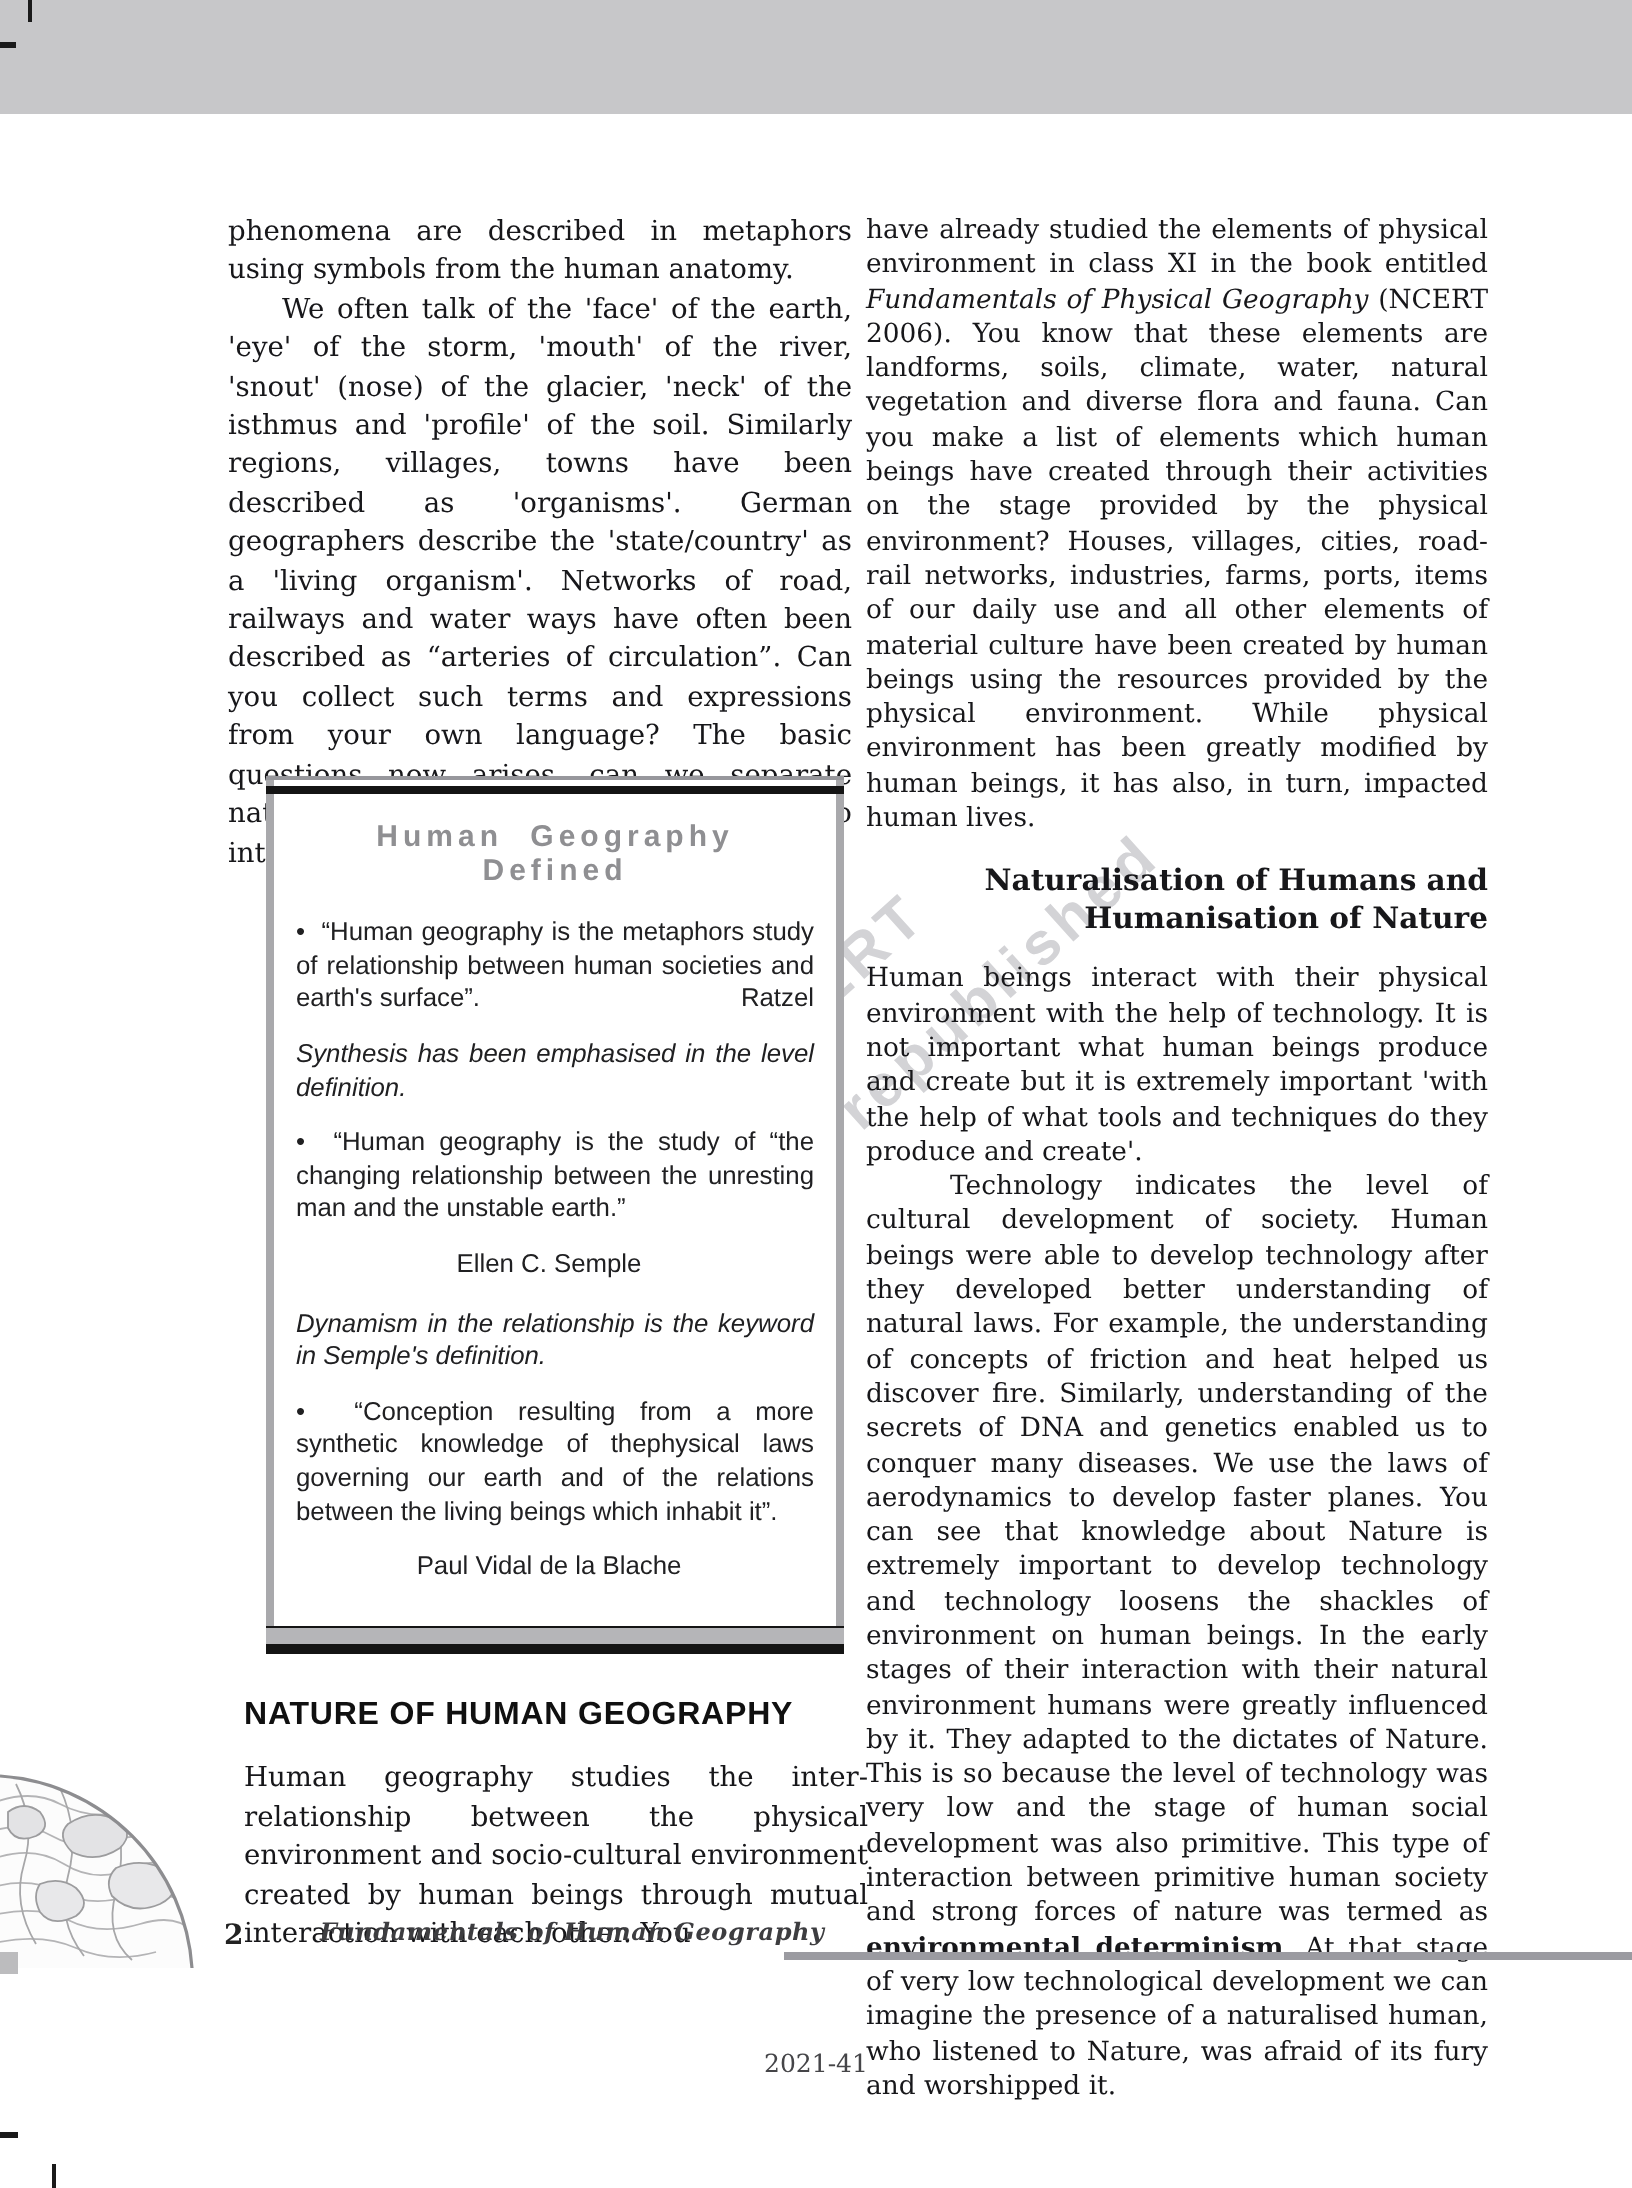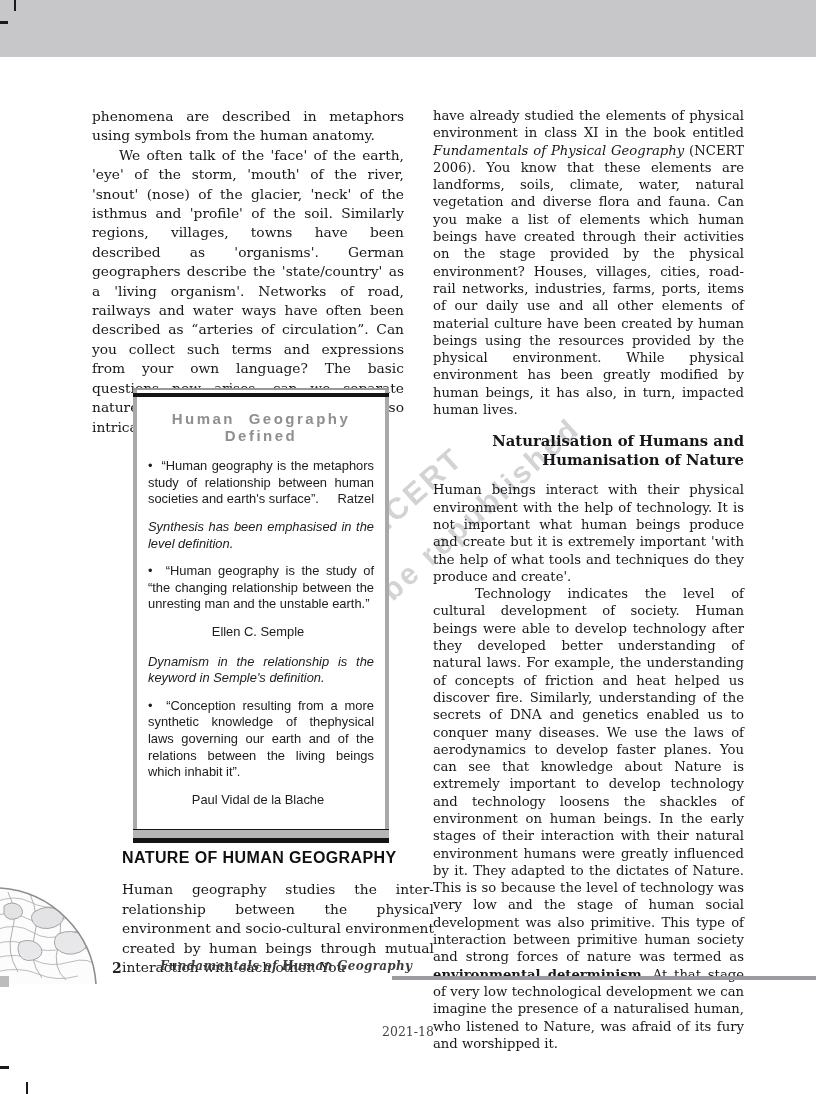--- a/index.html
+++ b/index.html
@@ -10,32 +10,32 @@
   .crop.v1{left:14px;top:0;width:2px;height:11px;}
   .crop.h1{left:0;top:21px;width:8px;height:3px;}
   .crop.h2{left:0;top:1066px;width:9px;height:3px;}
   .crop.v2{left:26px;top:1082px;width:2px;height:12px;}
 
   .watermark{position:absolute;left:210px;top:470px;z-index:1;transform:rotate(-42deg);
              transform-origin:center;color:#d3d3d6;font-family:"Liberation Sans",sans-serif;
              font-size:30px;font-weight:bold;letter-spacing:3px;line-height:56px;text-align:center;width:420px;}
 
   .col{position:absolute;z-index:2;text-align:justify;}
-  .col-left-top{left:92px;top:107px;width:312px;font-size:13.8px;line-height:19.4px;}
+  .col-left-top{left:114px;top:107px;width:312px;font-size:13.8px;line-height:19.4px;}
   .col-left-bottom{left:122px;top:848px;width:312px;font-size:13.8px;line-height:19.4px;}
   .col-right{left:433px;top:107px;width:311px;font-size:13.2px;line-height:17.3px;}
   .col p{margin:0;}
   .indent1{text-indent:27px;}
   .indent2{text-indent:42px;}
 
   .nature-head{font-family:"Liberation Sans",sans-serif;font-weight:bold;font-size:16px;
                letter-spacing:.4px;color:#101010;margin:0 0 13px 0;text-align:left;}
   .sub-head{font-weight:bold;font-size:14.8px;line-height:19px;margin:13px 0 12px 0;text-align:right;}
 
-  .defbox{position:absolute;left:133px;top:388px;width:256px;background:#ffffff;z-index:2;
+  .defbox{position:absolute;left:133px;top:388px;width:289px;background:#ffffff;z-index:2;
           border-left:4px solid #a9a9ac;border-right:4px solid #a9a9ac;box-sizing:border-box;}
   .edge-top{height:9px;margin:0 -4px;border-top:2px solid #97979c;border-bottom:4px solid #141414;box-sizing:border-box;}
   .edge-bot{height:14px;margin:0 -4px;border-top:1px solid #141414;border-bottom:5px solid #141414;
             background:#b5b5b8;box-sizing:border-box;}
   .defbox-inner{padding:10px 11px 8px 11px;font-family:"Liberation Sans",sans-serif;
                 font-size:12.9px;line-height:16.6px;color:#202022;text-align:justify;}
   .defbox-title{font-weight:bold;font-size:15px;color:#8f8f92;text-align:center;
                 letter-spacing:2.5px;word-spacing:7px;margin:4px 0 14px 0;}
   .defbox-inner p{margin:0 0 11px 0;}
   .note{font-style:italic;}
@@ -130,15 +130,15 @@
       <path d="M20 70 q10 -4 18 2 q8 8 0 14 q-12 6 -18 -2 q-4 -8 0 -14 z" fill="#e8e8ea" stroke="#9c9c9e"></path>
       <path d="M58 62 q14 -6 26 2 q8 10 -4 16 q-14 6 -24 -4 q-4 -8 2 -14 z" fill="#e8e8ea" stroke="#9c9c9e"></path>
     </g>
     <path d="M0 16 A103 103 0 0 1 96 112" fill="none" stroke="#8d8d90" stroke-width="1.6"></path>
     <rect x="0" y="104" width="9" height="11" fill="#bcbcbe"></rect>
   </svg>
 
   <div class="footer-num">2</div>
   <div class="footer-title">Fundamentals of Human Geography</div>
   <div class="footer-rule"></div>
-  <div class="footer-year">2021-18</div>
+  <div class="footer-year">2021-41</div>
 
 </div>
 
 </body></html>

